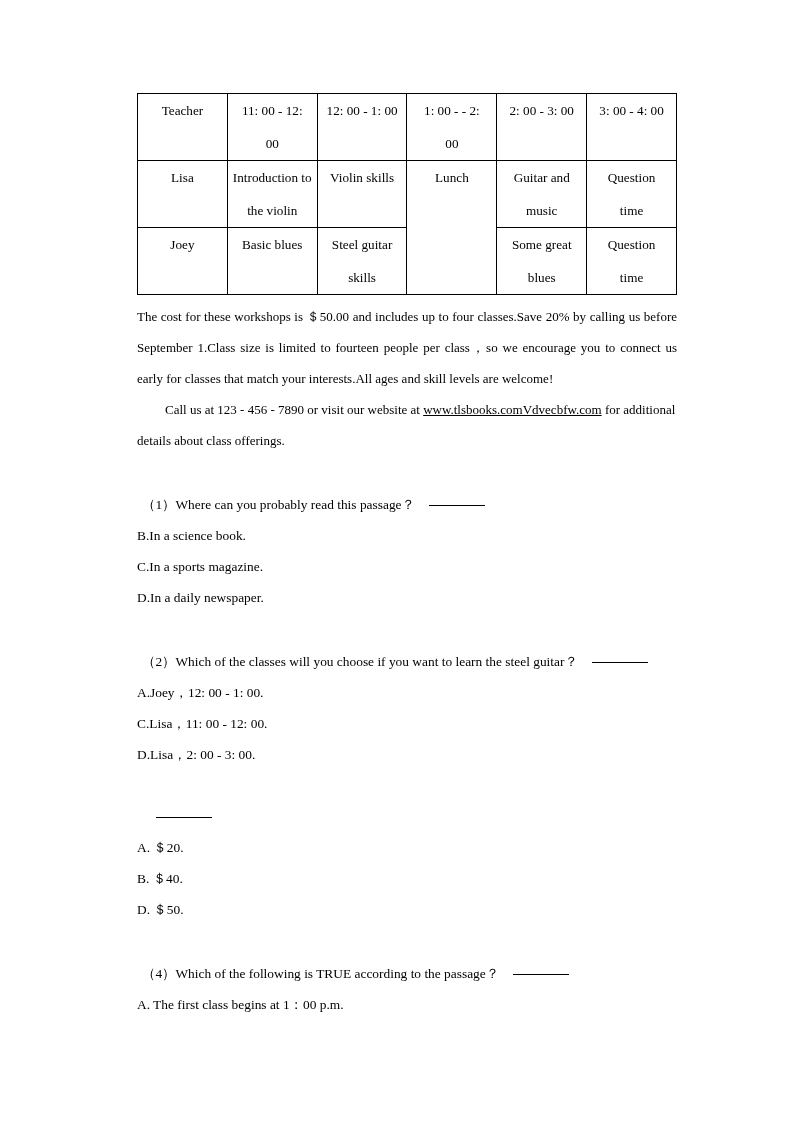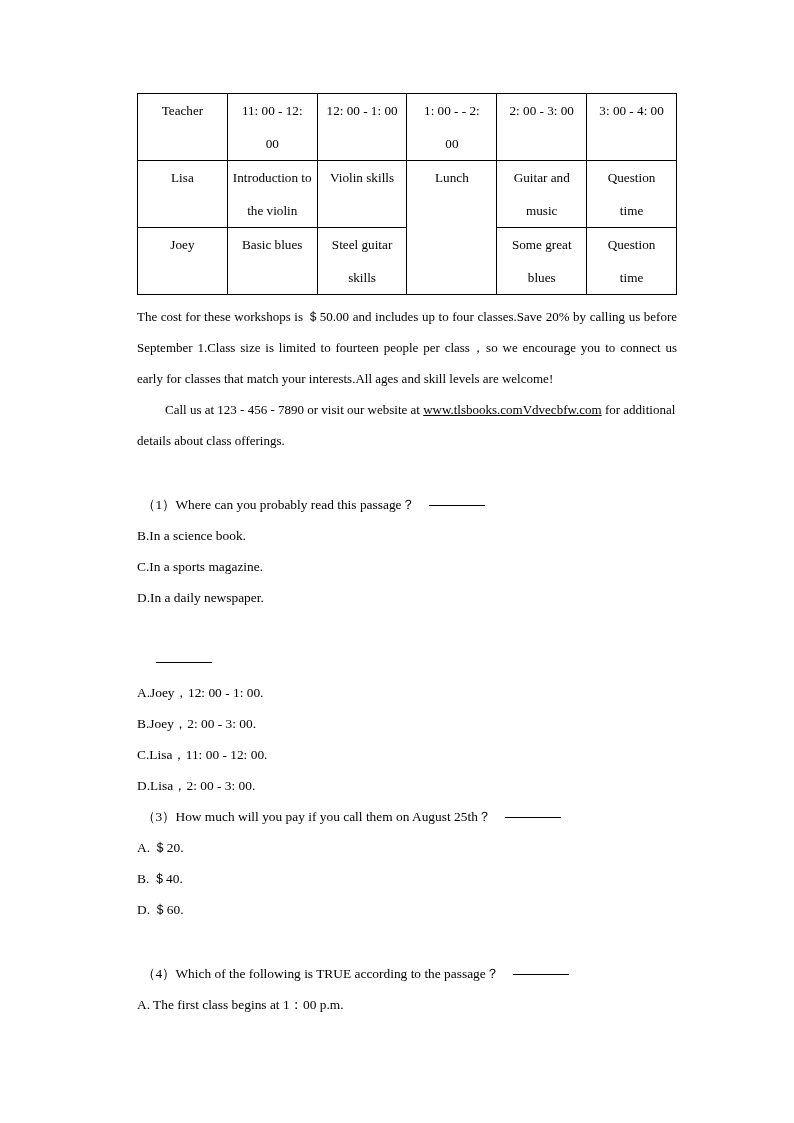--- a/index.html
+++ b/index.html
@@ -179,32 +179,31 @@
   </div>
 
   <div class="qblock" style="top:488px">
     <div class="qline stem"><span>（1）Where can you probably read this passage？</span><span class="blank"></span></div>
     <div class="qline">B.In a science book.</div>
     <div class="qline">C.In a sports magazine.</div>
     <div class="qline">D.In a daily newspaper.</div>
   </div>
 
   <div class="qblock" style="top:645px">
-    <div class="qline stem"><span class="blank"></span></div>
+    <div class="qline stem"><span>（2）Which of the classes will you choose if you want to learn the steel guitar？</span><span class="blank"></span></div>
     <div class="qline">A.Joey，12: 00 - 1: 00.</div>
-    <div class="qline">B.Joey，2: 00 - 3: 00.</div>
     <div class="qline">C.Lisa，11: 00 - 12: 00.</div>
     <div class="qline">D.Lisa，2: 00 - 3: 00.</div>
   </div>
 
   <div class="qblock" style="top:800px">
-    <div class="qline stem"><span>（3）How much will you pay if you call them on August 25th？</span><span class="blank"></span></div>
+    <div class="qline stem"><span class="blank"></span></div>
     <div class="qline">A. ＄20.</div>
     <div class="qline">B. ＄40.</div>
-    <div class="qline">D. ＄60.</div>
+    <div class="qline">D. ＄50.</div>
   </div>
 
   <div class="qblock" style="top:957px">
     <div class="qline stem"><span>（4）Which of the following is TRUE according to the passage？</span><span class="blank"></span></div>
     <div class="qline">A. The first class begins at 1：00 p.m.</div>
   </div>
 
 </div>
 
 </body></html>

